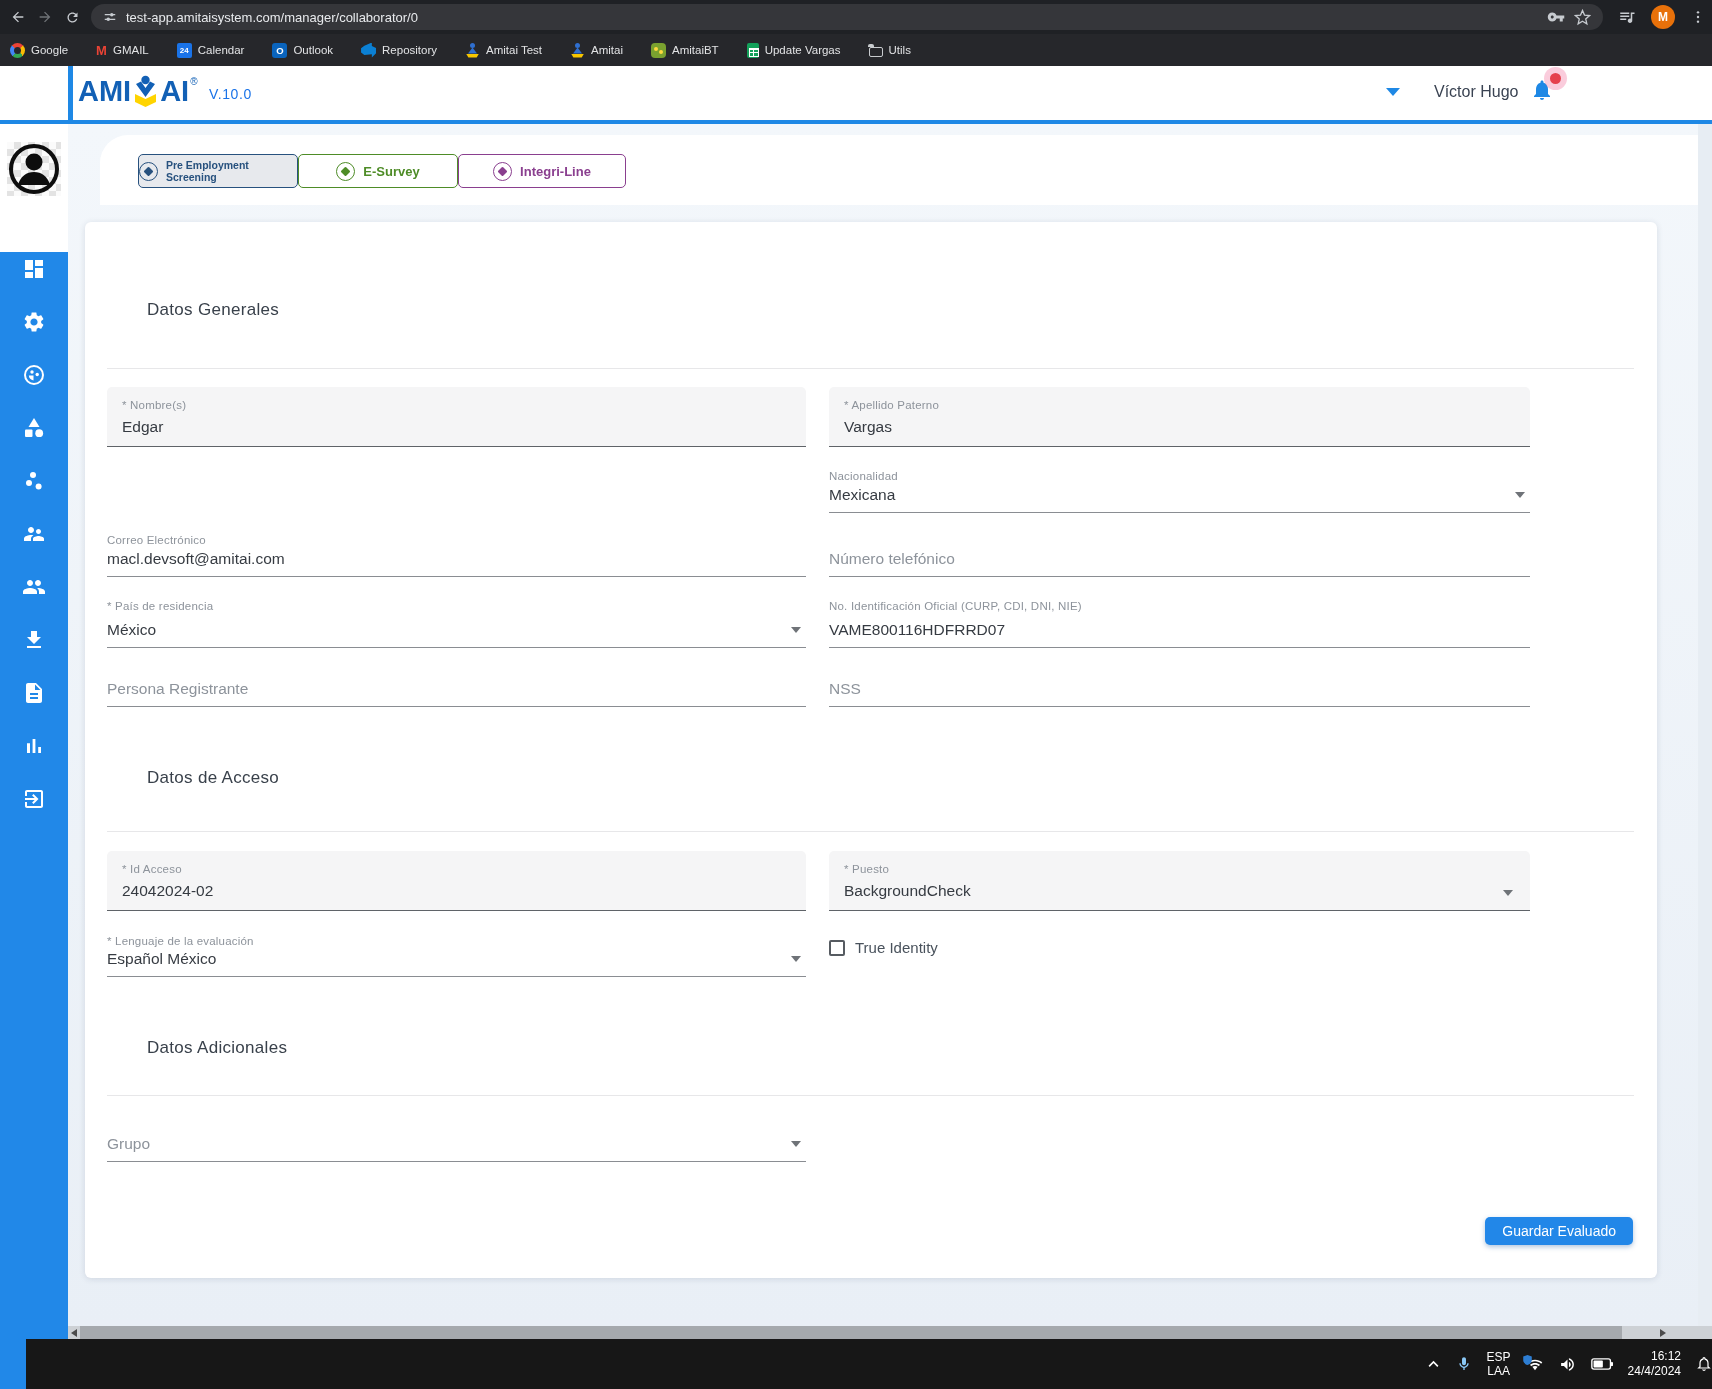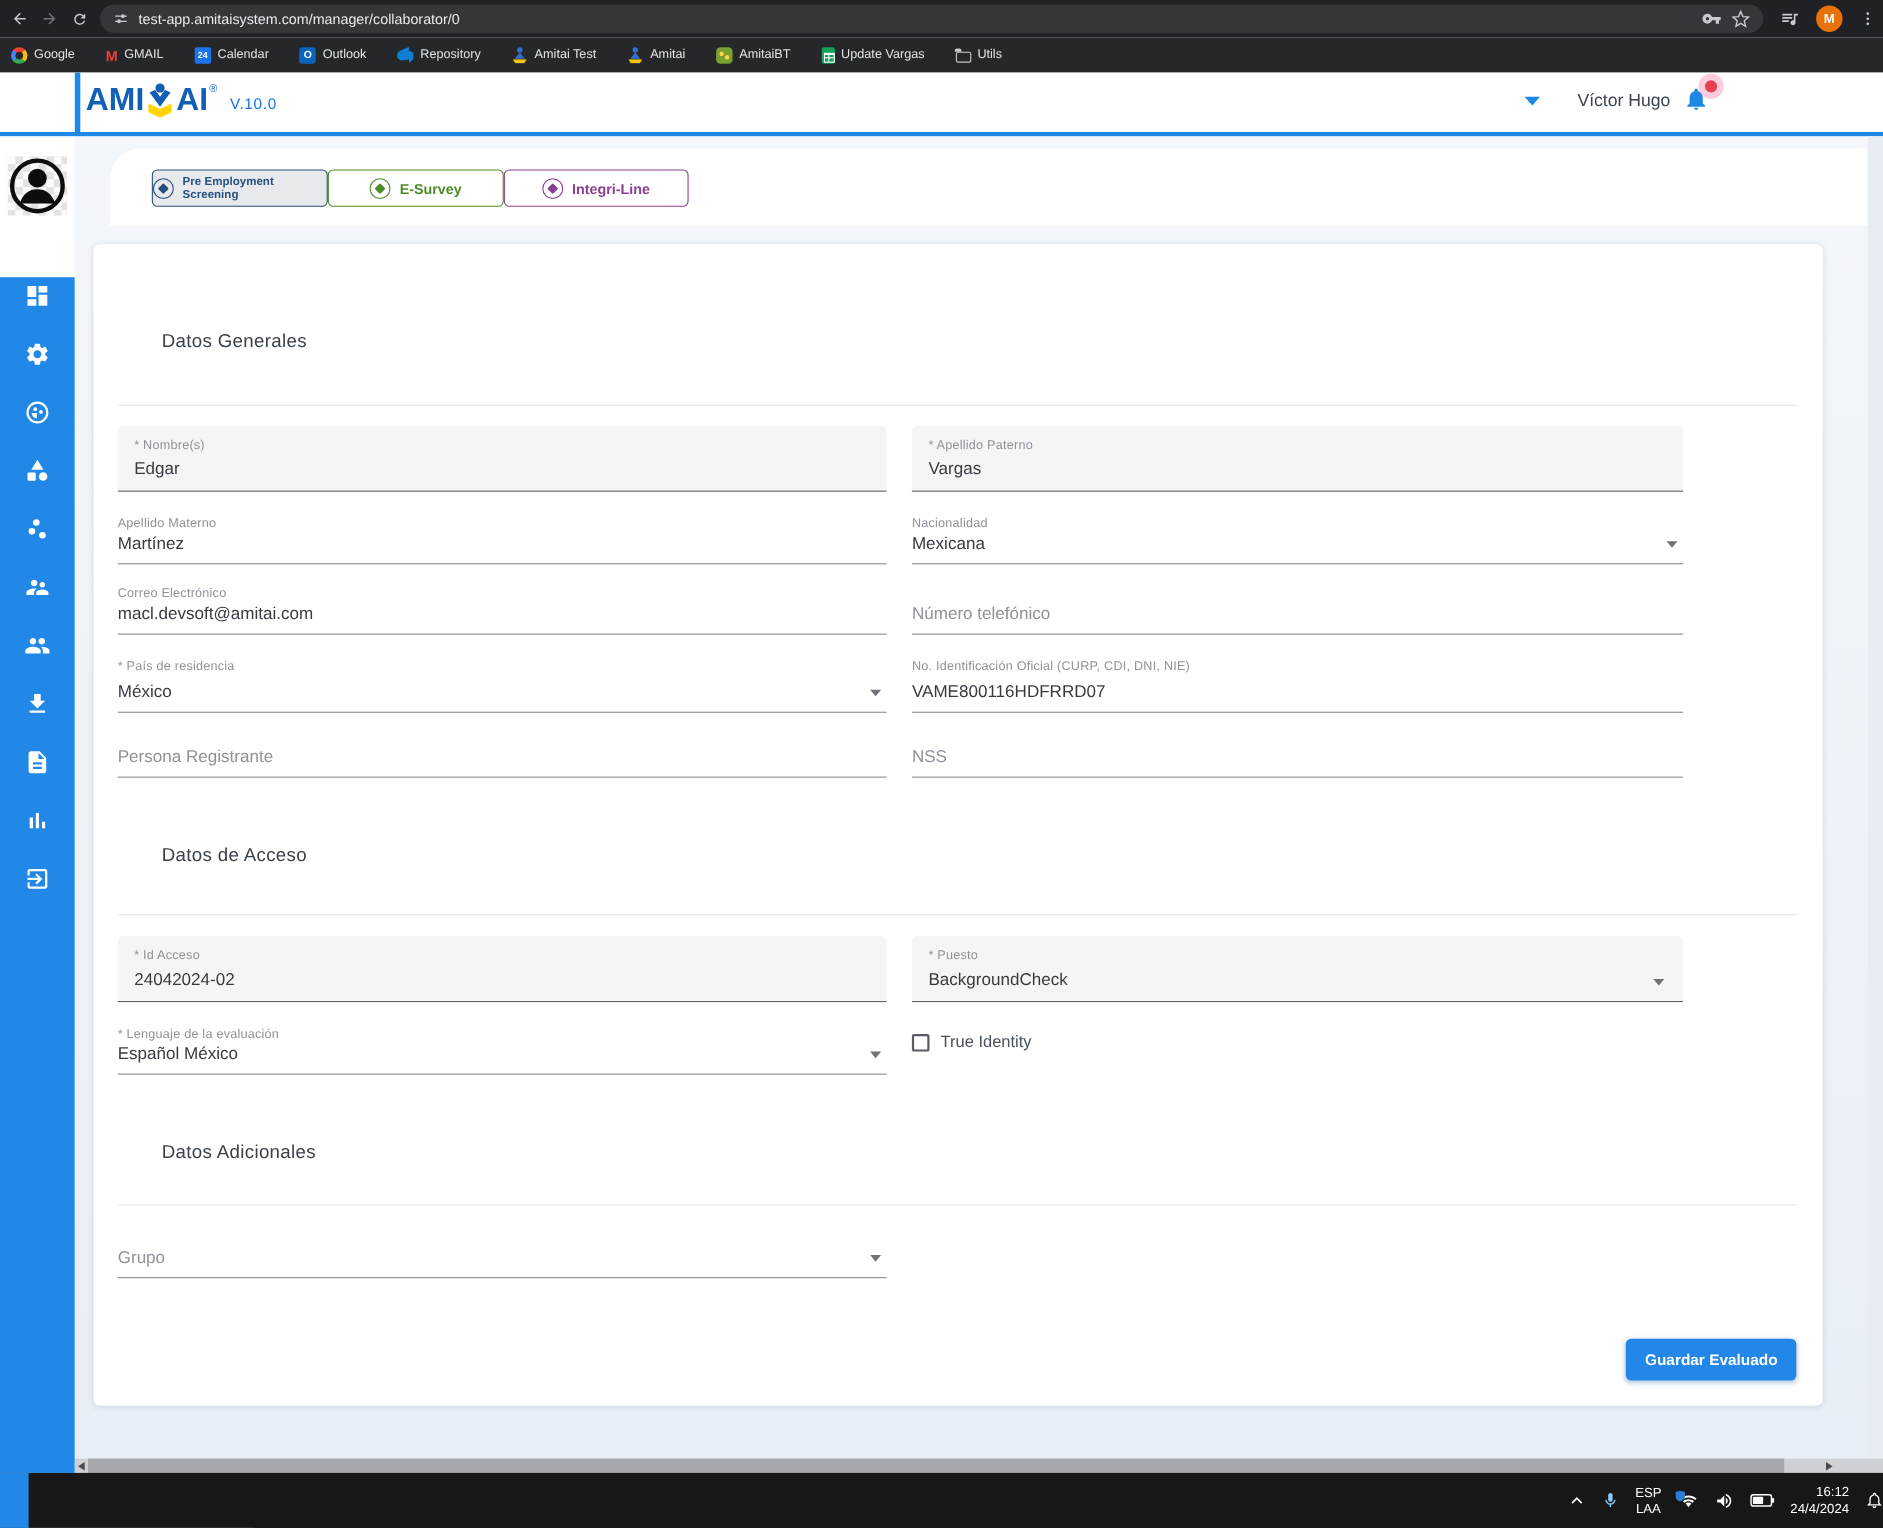--- a/index.html
+++ b/index.html
@@ -73,21 +73,21 @@
 .f-line{position:absolute;left:0;right:0;bottom:0;height:1px;background:#8a8d92}
 .filled{background:#f5f5f6;border-radius:5px 5px 0 0}
 .filled .f-label{top:12px;left:15px}
 .filled .f-value{left:15px;bottom:11px}
 .filled .f-line{background:#5f6368}
 .f-caret{position:absolute;right:5px;bottom:15px;width:0;height:0;border-left:5.5px solid transparent;border-right:5.5px solid transparent;border-top:6px solid #6f7378}
 .filled .f-caret{right:17px}
 .cbrow{position:absolute;left:744px;top:717px;display:flex;align-items:center;gap:10px;cursor:pointer}
 .cbox{width:16px;height:16px;border:2px solid #565b61;border-radius:2px;background:#fff;flex:0 0 auto}
 .cblabel{font-size:15px;color:#49525c}
-.savebtn{position:absolute;right:24px;top:995px;height:38px;padding:0 17px;background:#2287e8;color:#fff;font-weight:bold;font-size:14px;border:none;border-radius:5px;display:flex;align-items:center;box-shadow:0 2px 5px rgba(30,90,160,.35);cursor:pointer}
+.savebtn{position:absolute;right:24px;top:995px;height:28px;padding:0 17px;background:#2287e8;color:#fff;font-weight:normal;font-size:14px;border:none;border-radius:5px;display:flex;align-items:center;box-shadow:0 2px 5px rgba(30,90,160,.35);cursor:pointer}
 
 .vscroll{position:absolute;right:0;top:124px;width:14px;height:1202px;background:#e7edf3}
 .hscroll{position:absolute;left:68px;top:1326px;width:1644px;height:13px;background:#cdd1d5}
 .hthumb{position:absolute;left:12px;top:0;width:1542px;height:13px;background:#a5a9ad}
 .harrow{position:absolute;top:3px;width:0;height:0;border-top:4px solid transparent;border-bottom:4px solid transparent}
 .harrowL{left:3px;border-right:6px solid #4c4c4c}
 .harrowR{left:1592px;border-left:6px solid #4c4c4c}
 .taskbar{position:absolute;left:0;top:1339px;width:1712px;height:50px;background:#171717}
 .tbblue{position:absolute;left:0;top:0;width:26px;height:50px;background:#2188e8}
 .tbtray{position:absolute;right:0;top:0;height:50px;display:flex;align-items:center;gap:15px;}
@@ -323,25 +323,20 @@
     <span class="f-label">* Nombre(s)</span>
     <span class="f-value">Edgar</span>
     <span class="f-line"></span>
   </div>
   <div class="field filled" style="left:744px;top:165px;width:701px;height:60px">
     <span class="f-label">* Apellido Paterno</span>
     <span class="f-value">Vargas</span>
     <span class="f-line"></span>
   </div>
 
-  <div class="field" style="left:22px;top:233px;width:699px;height:58px">
-    <span class="f-label">Apellido Materno</span>
-    <span class="f-value">Martínez</span>
-    <span class="f-line"></span>
-  </div>
   <div class="field" style="left:744px;top:233px;width:701px;height:58px">
     <span class="f-label">Nacionalidad</span>
     <span class="f-value">Mexicana</span>
     <span class="f-caret"></span>
     <span class="f-line"></span>
   </div>
 
   <div class="field" style="left:22px;top:301px;width:699px;height:54px">
     <span class="f-label" style="top:11px">Correo Electrónico</span>
     <span class="f-value">macl.devsoft@amitai.com</span>

